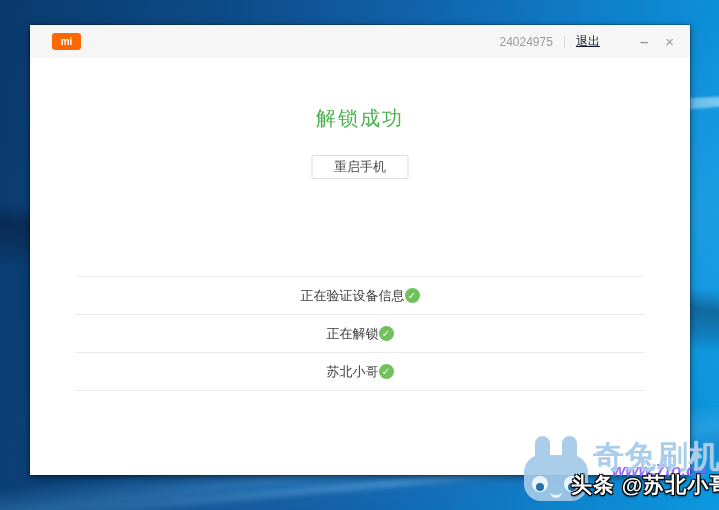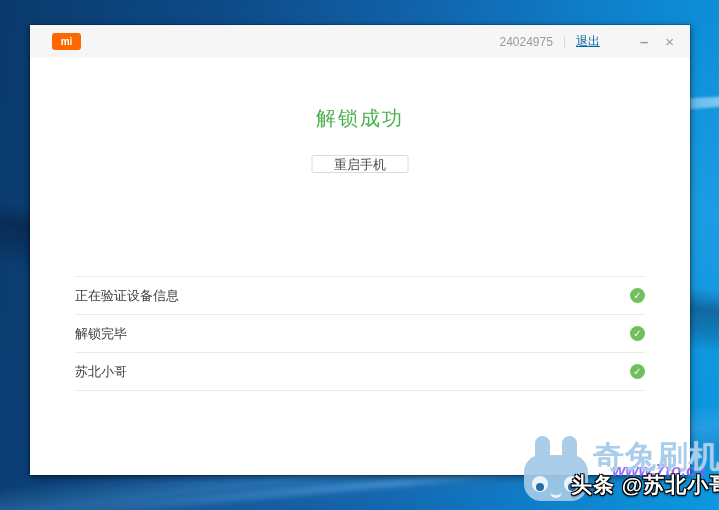--- a/index.html
+++ b/index.html
@@ -44,40 +44,40 @@
   }
   .mi-logo {
     width:29px; height:17px; background:#ff6700; border-radius:3px;
     color:#fff; font-weight:bold; font-size:10px; line-height:17px;
     text-align:center; flex:0 0 auto;
   }
   .win-title { margin-left:7px; font-size:12px; color:#7d7d7d; }
   .tb-right { margin-left:auto; display:flex; align-items:center; }
   .account { font-size:12px; color:#9a9a9a; }
   .tb-sep { width:1px; height:12px; background:#d8d8d8; margin:0 11px; }
-  .logout { font-size:12px; color:#0369a1; text-decoration:underline; cursor:pointer; }
+  .logout { font-size:12px; color:#0f172a; text-decoration:underline; cursor:pointer; }
   .win-btn { color:#9b9b9b; font-size:15px; line-height:15px; cursor:pointer; }
   .min-btn { margin-left:40px; font-weight:bold; }
   .close-btn { margin-left:17px; }
 
   .success-title {
     position:absolute; top:80px; left:0; right:0; text-align:center;
     font-size:20px; color:#48b04c; font-weight:500; letter-spacing:2px;
   }
   .restart-btn {
     position:absolute; top:130px; left:50%; transform:translateX(-50%);
-    width:97px; height:18px; background:#fff; border:1px solid #dcdcdc;
+    width:97px; height:24px; background:#fff; border:1px solid #dcdcdc;
     border-radius:2px; font-size:13px; color:#4a4a4a; cursor:pointer;
     font-family:inherit;
   }
 
   .steps { position:absolute; top:251px; left:45px; right:45px; border-top:1px solid #f0f0f0; }
   .step {
     height:38px; border-bottom:1px solid #ebebeb;
-    display:flex; align-items:center; justify-content:space-between;
+    display:flex; align-items:center; justify-content:center;
     font-size:13px; color:#3b3b3b;
   }
   .check {
     width:15px; height:15px; border-radius:50%; background:#70c05b;
     color:#fff; font-size:10px; line-height:15px; text-align:center;
     font-weight:bold; flex:0 0 auto;
   }
 
   
   .rabbit { position:absolute; left:524px; top:436px; width:66px; height:65px; z-index:5; opacity:.92; }
@@ -133,21 +133,21 @@
     <div class="success-title">解锁成功</div>
 
     <button class="restart-btn">重启手机</button>
 
     <div class="steps">
       <div class="step">
         <span>正在验证设备信息</span>
         <span class="check">✓</span>
       </div>
       <div class="step">
-        <span>解锁完毕</span>
+        <span>正在解锁</span>
         <span class="check">✓</span>
       </div>
       <div class="step">
         <span>苏北小哥</span>
         <span class="check">✓</span>
       </div>
     </div>
 
   </div>
 

